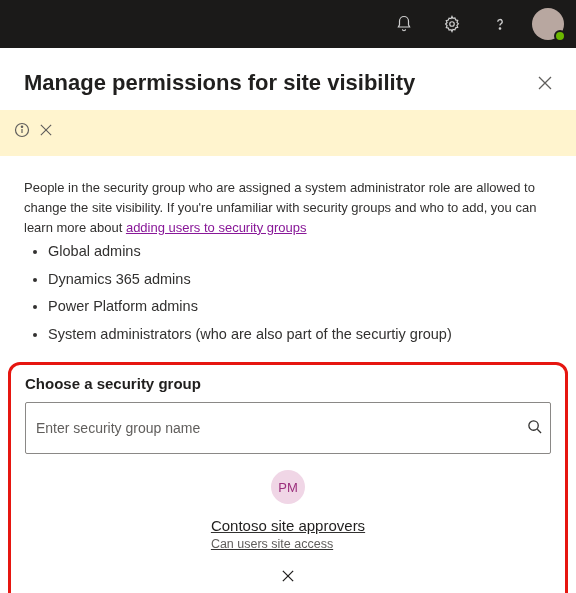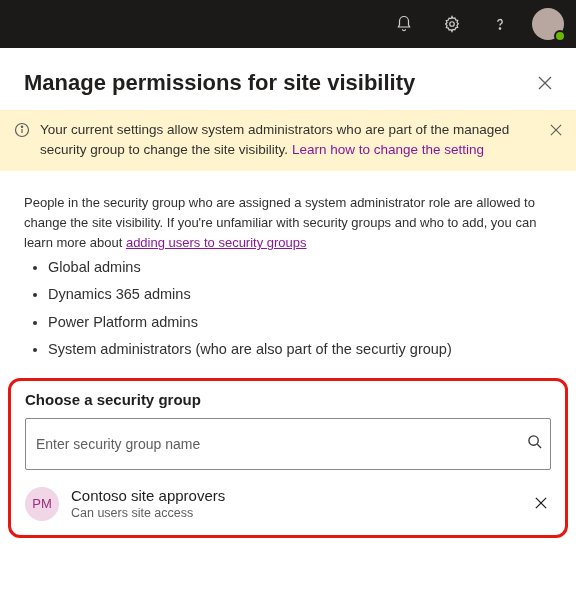--- a/index.html
+++ b/index.html
@@ -151,35 +151,36 @@
       color: #323130;
       background: transparent;
     }
     .search-row input::placeholder { color: #605e5c; }
     .search-row .srch { color: #323130; cursor: pointer; }
     .group-item {
       display: flex;
       align-items: center;
       gap: 12px;
       padding-top: 16px;
+      flex-direction: column;
     }
     .persona {
       width: 34px;
       height: 34px;
       border-radius: 50%;
       background: #f0d6e6;
       color: #9b2f7c;
       font-size: 13px;
       font-weight: 500;
       display: flex;
       align-items: center;
       justify-content: center;
       flex: none;
     }
-    .group-meta { flex: 1; }
+    .group-meta { flex: 1; text-decoration: underline; }
     .group-name { font-size: 15px; color: #201f1e; line-height: 1.3; }
     .group-sub { font-size: 12.5px; color: #605e5c; line-height: 1.3; }
     .remove-x { cursor: pointer; color: #201f1e; padding: 4px; }
   </style>
 </head>
 <body>
 
 <div class="topbar">
   <div class="icon-btn">
     <svg viewBox="0 0 24 24" fill="none" stroke="currentColor" stroke-width="1.6">
@@ -216,23 +217,20 @@
     </div>
   </div>
 
   <div class="info-banner">
     <div class="info-ic">
       <svg width="16" height="16" viewBox="0 0 16 16" fill="none" stroke="currentColor" stroke-width="1.2">
           <circle cx="8" cy="8" r="6.5"></circle>
           <line x1="8" y1="7" x2="8" y2="11"></line>
           <circle cx="8" cy="4.8" r="0.7" fill="currentColor"></circle>
         </svg>
-    </div>
-    <div class="info-text">
-      <span>Your current settings allow system administrators who are part of the managed security group to change the site visibility. </span><a href="#">Learn how to change the setting</a>
     </div>
     <div class="dismiss">
       <svg width="12" height="12" viewBox="0 0 14 14" stroke="currentColor" stroke-width="1.3">
           <path d="M1 1l12 12M13 1L1 13"></path>
         </svg>
     </div>
   </div>
 
   <div class="body-text">
     <span>People in the security group who are assigned a system administrator role are allowed to change the site visibility. If you're unfamiliar with security groups and who to add, you can learn more about </span><a href="#">adding users to security groups</a>

